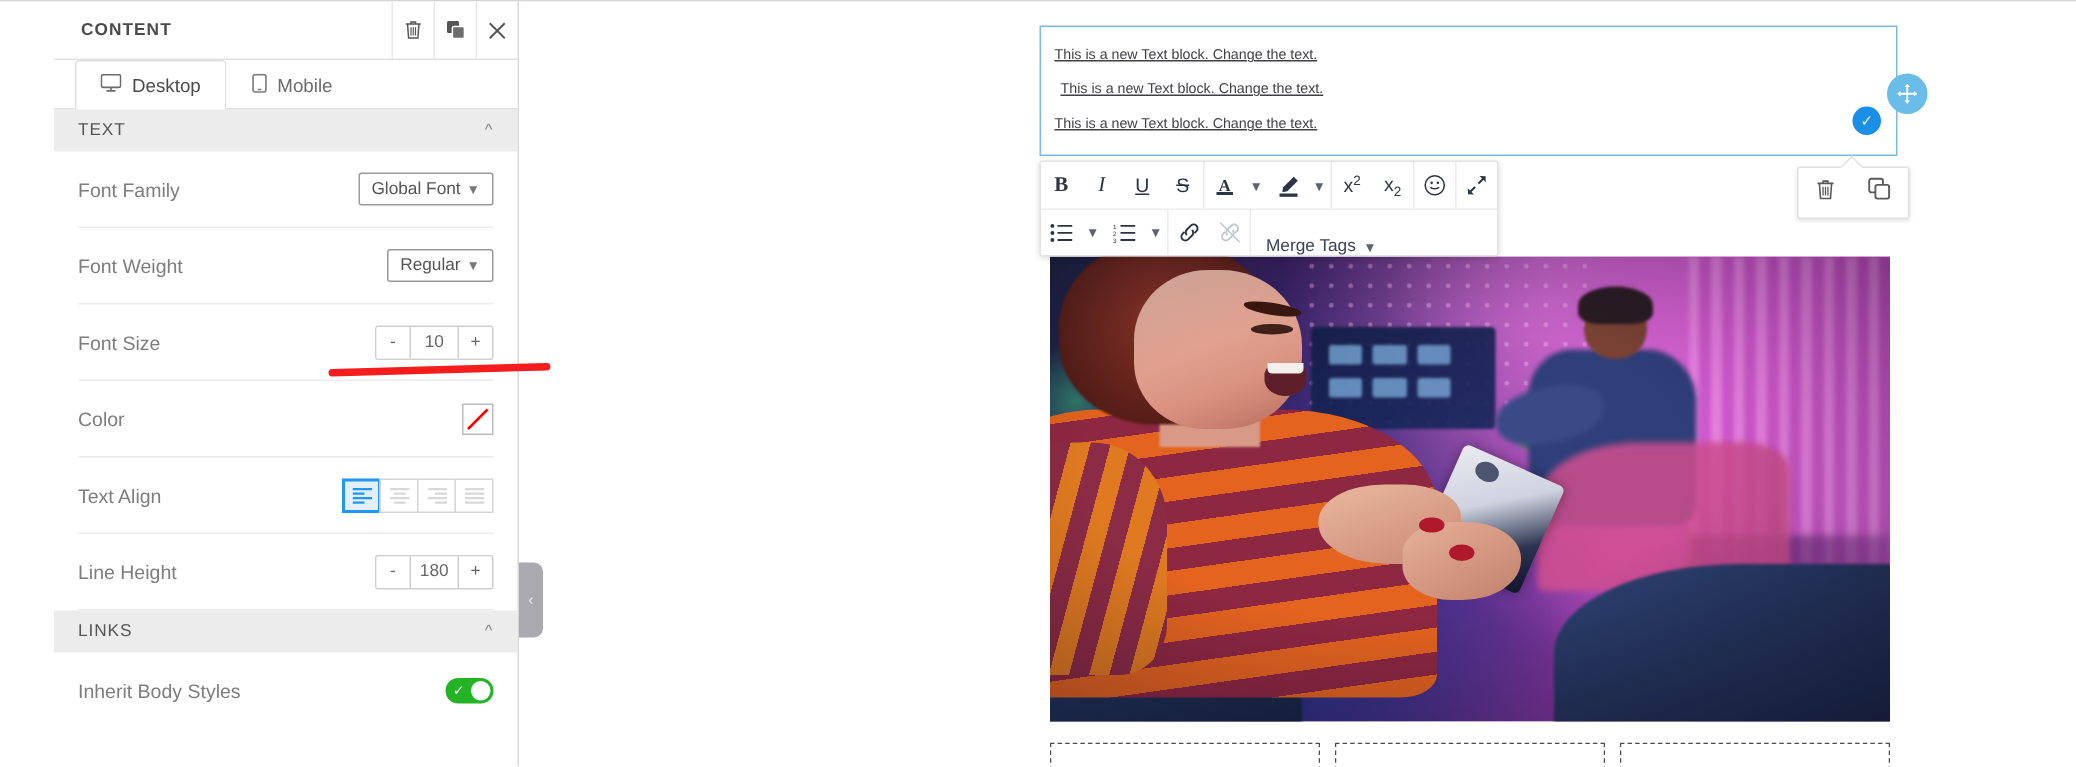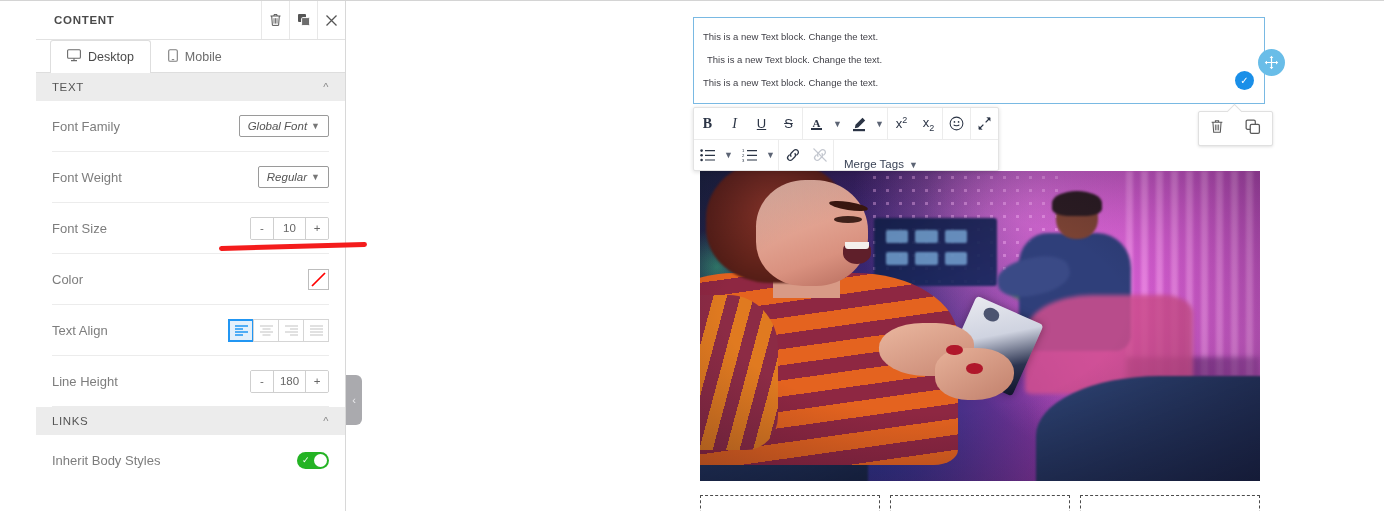--- a/index.html
+++ b/index.html
@@ -66,21 +66,21 @@
   .row {
     height:51px; margin:0 16px; display:flex; align-items:center;
     justify-content:space-between; border-bottom:1px solid #ececec;
   }
   .row:last-child { border-bottom:none;gap:28px; }
   .row-label { font-size:13px; color:#7d7d7d; }
 
   .dd {
     border:1px solid #9a9a9a; border-radius:2px; background:#fff;
     font-size:11.5px; color:#555; padding:4px 8px; cursor:pointer;
-    display:flex; align-items:center; gap:4px;font-style:italic;
+    display:flex; align-items:center; gap:4px;
   }
   .dd .caret { font-size:9px; color:#777; }
 
   .stepper { display:flex; border:1px solid #cfcfcf; border-radius:2px; overflow:hidden; }
   .stepper div {
     height:21px; display:flex; align-items:center; justify-content:center;
     font-size:11.5px; color:#666; background:#fff; cursor:pointer;
   }
   .stepper .sp-minus, .stepper .sp-plus { width:22px; }
   .stepper .sp-val { width:33px; border-left:1px solid #cfcfcf; border-right:1px solid #cfcfcf; cursor:text; }
@@ -128,20 +128,21 @@
   
   #canvas { position:absolute; left:347px; top:1px; right:0; bottom:0; background:#fff; }
 
   #text-block {
     position:absolute; left:346px; top:16px; width:572px; height:87px;
     border:1px solid #79b9e3; background:#fff; z-index:20;
   }
   .tline {
     font-size:9.5px; color:#3f3f46; line-height:1;
     position:absolute;
+    text-decoration:underline;
   }
   #tline1 { left:9px; top:14px; }
   #tline2 { left:13px; top:37px; }
   #tline3 { left:9px; top:60px; }
 
   #move-handle {
     position:absolute; left:911px; top:48px; width:27px; height:27px;
     border-radius:50%; background:#69bde8; color:#fff;
     display:flex; align-items:center; justify-content:center; cursor:move; z-index:31;
   }

